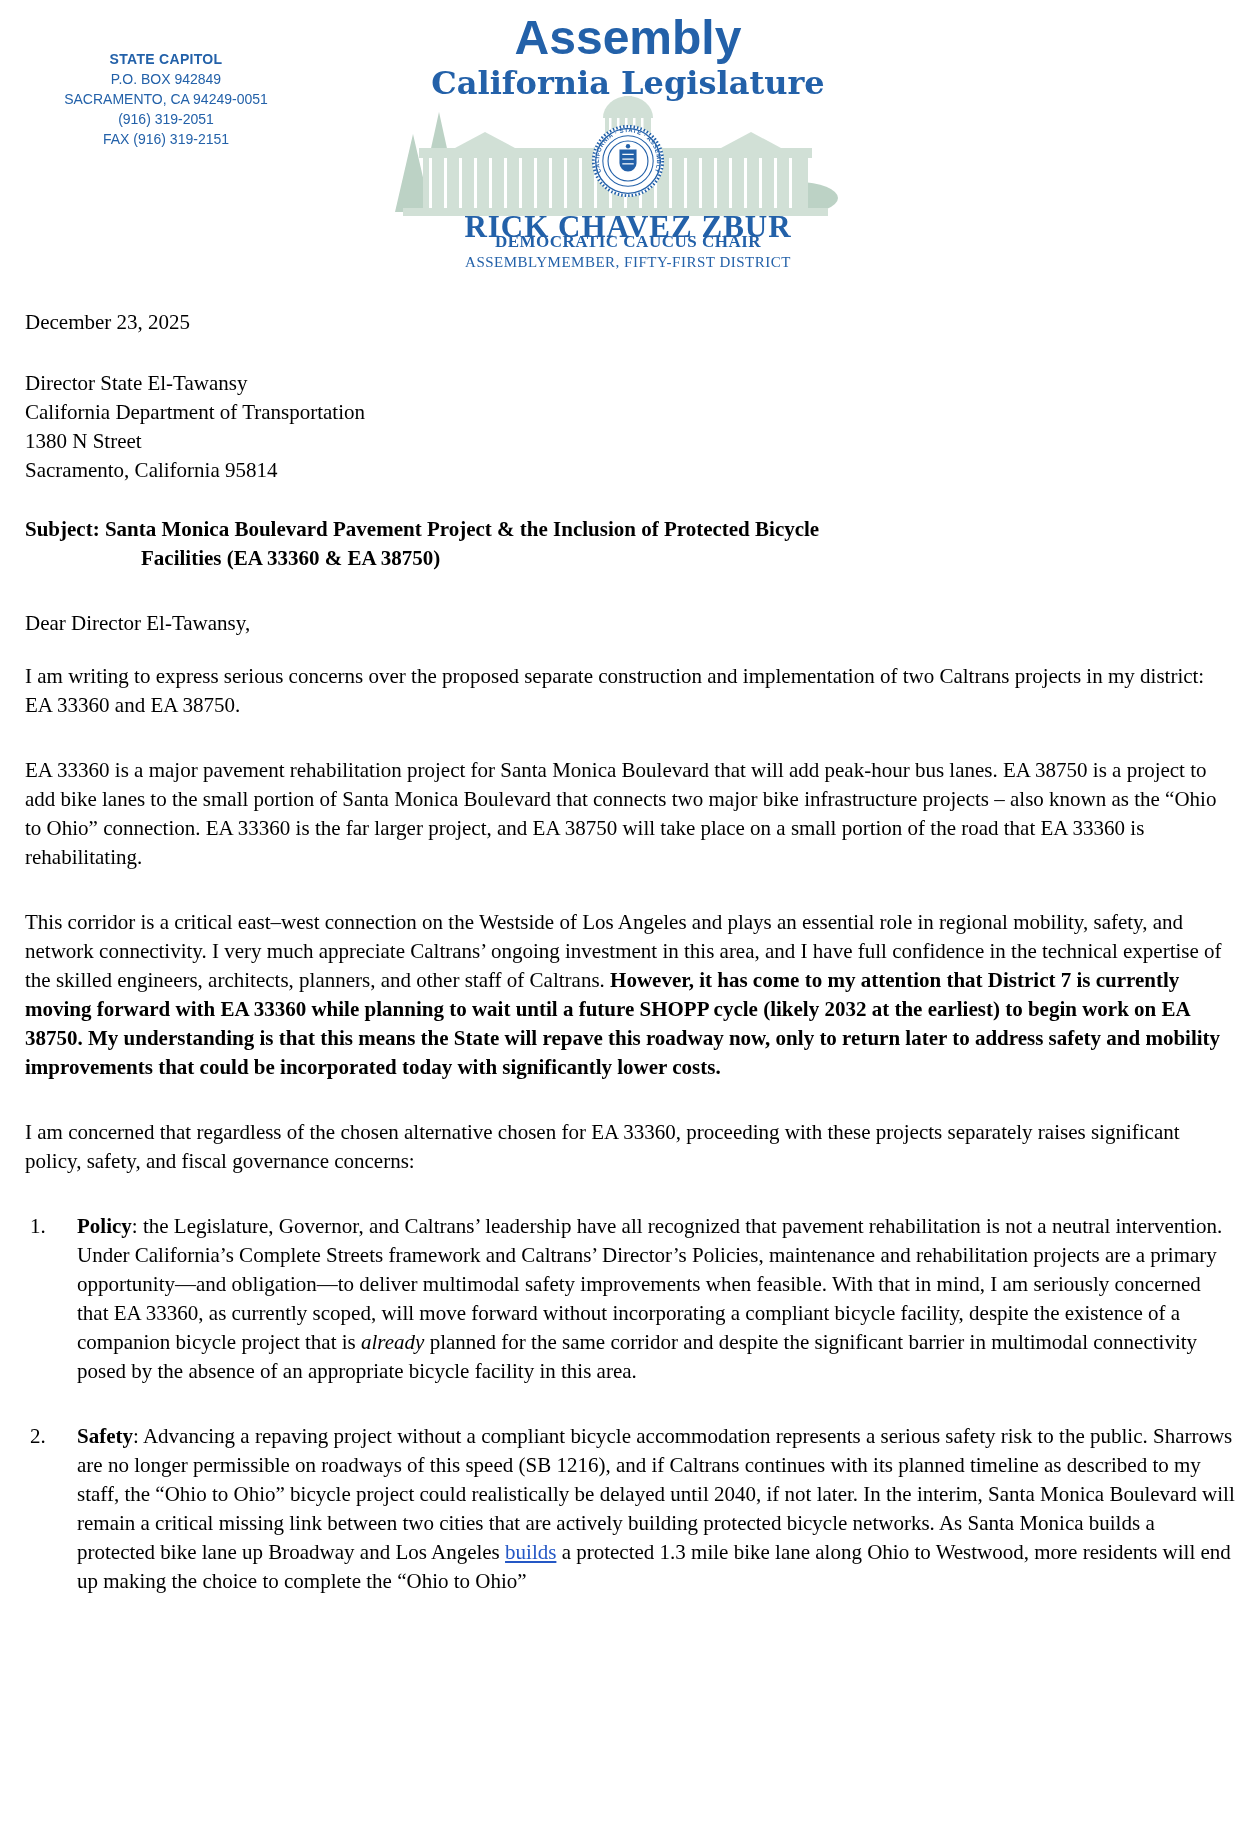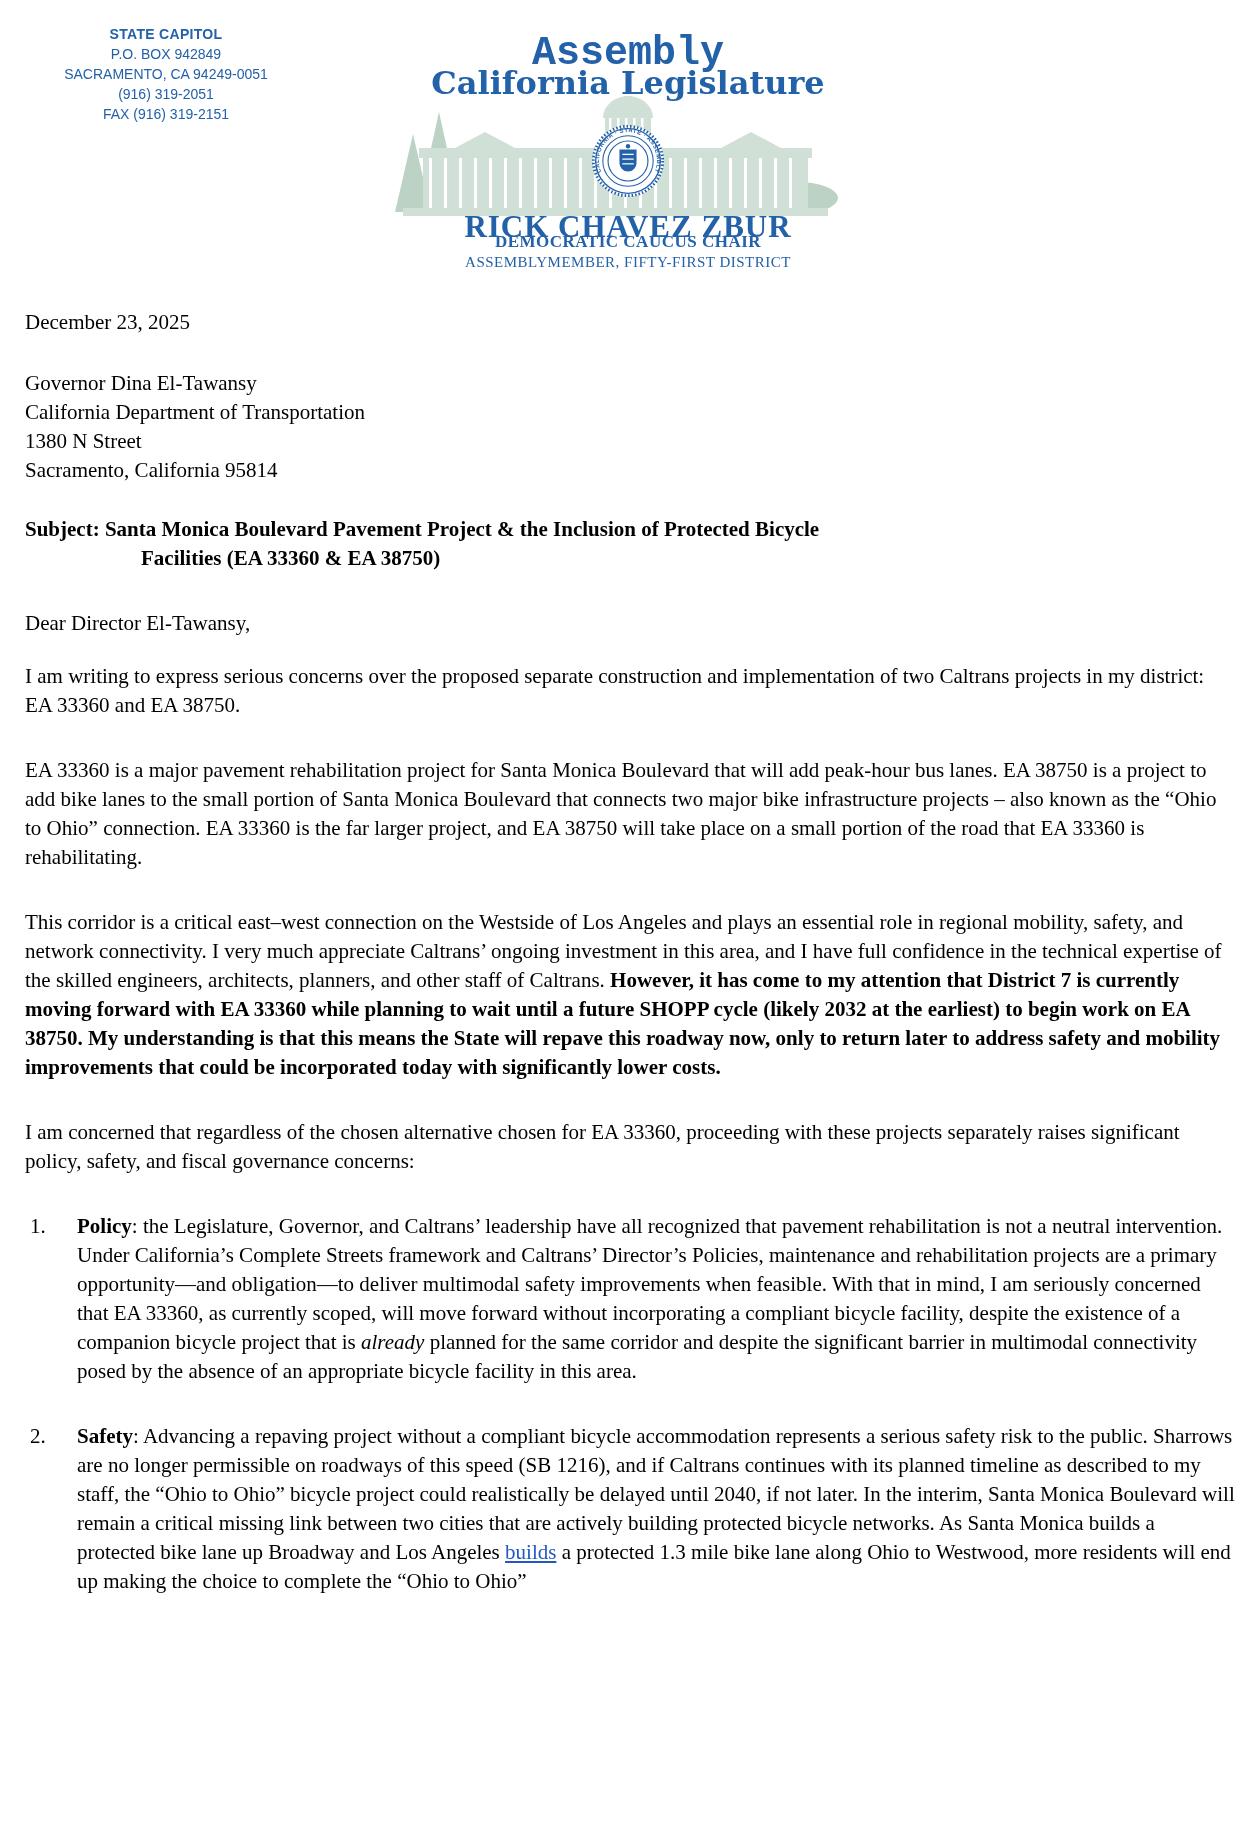--- a/index.html
+++ b/index.html
@@ -9,26 +9,26 @@
     --link:#2457c5;
   }
   html,body{margin:0;padding:0;background:#fff;}
   .page{
     width:1260px;height:1848px;background:#ffffff;position:relative;overflow:hidden;
     font-family:"Liberation Serif",serif;color:#000;
   }
   
   .letterhead{position:relative;height:272px;}
   .contact{
-    position:absolute;left:54px;top:24px;width:224px;text-align:center;z-index:2;
+    position:absolute;left:54px;top:49px;width:224px;text-align:center;z-index:2;
     font-family:"Liberation Sans",sans-serif;font-size:14px;line-height:20px;color:var(--brand);
   }
   .contact .c0{font-weight:bold;letter-spacing:.3px;}
   .mastcol{position:absolute;left:278px;width:700px;text-align:center;z-index:2;color:var(--brand);}
-  .mast1{top:32px;font-family:Liberation Mono, monospace;font-weight:bold;font-size:40px;line-height:44px;}
+  .mast1{top:16px;font-family:Liberation Sans, sans-serif;font-weight:bold;font-size:48px;line-height:44px;}
   .mast2{top:60px;font-family:"DejaVu Serif",serif;font-weight:bold;font-size:32px;line-height:46px;}
   .member-name{top:212px;font-size:31px;font-weight:bold;letter-spacing:1px;line-height:30px;}
   .member-title{top:232px;font-size:17px;font-weight:bold;letter-spacing:.5px;line-height:20px;}
   .member-district{top:253px;font-size:15px;letter-spacing:.5px;line-height:18px;}
   .watermark{position:absolute;left:393px;top:96px;width:445px;height:124px;z-index:0;opacity:.95;}
   .wm-main{fill:var(--wm);}
   .wm-dark{fill:var(--wmd);}
   .sealbox{position:absolute;left:590px;top:123px;width:76px;height:76px;z-index:1;}
   .seal-line{stroke:var(--brand);fill:none;}
   .seal-fill{fill:var(--brand);}
@@ -113,21 +113,21 @@
     <div class="mastcol mast2">California Legislature</div>
     <div class="mastcol member-name">RICK CHAVEZ ZBUR</div>
     <div class="mastcol member-title">DEMOCRATIC CAUCUS CHAIR</div>
     <div class="mastcol member-district">ASSEMBLYMEMBER, FIFTY-FIRST DISTRICT</div>
   </div>
 
   <div class="letter">
     <div class="date">December 23, 2025</div>
 
     <div class="addr">
-      <div>Governor Dina El-Tawansy</div>
+      <div>Director State El-Tawansy</div>
       <div>California Department of Transportation</div>
       <div>1380 N Street</div>
       <div>Sacramento, California 95814</div>
     </div>
 
     <div class="subject">
       <div>Subject: Santa Monica Boulevard Pavement Project &amp; the Inclusion of Protected Bicycle</div>
       <div class="subj-l2">Facilities (EA 33360 &amp; EA 38750)</div>
     </div>
 

